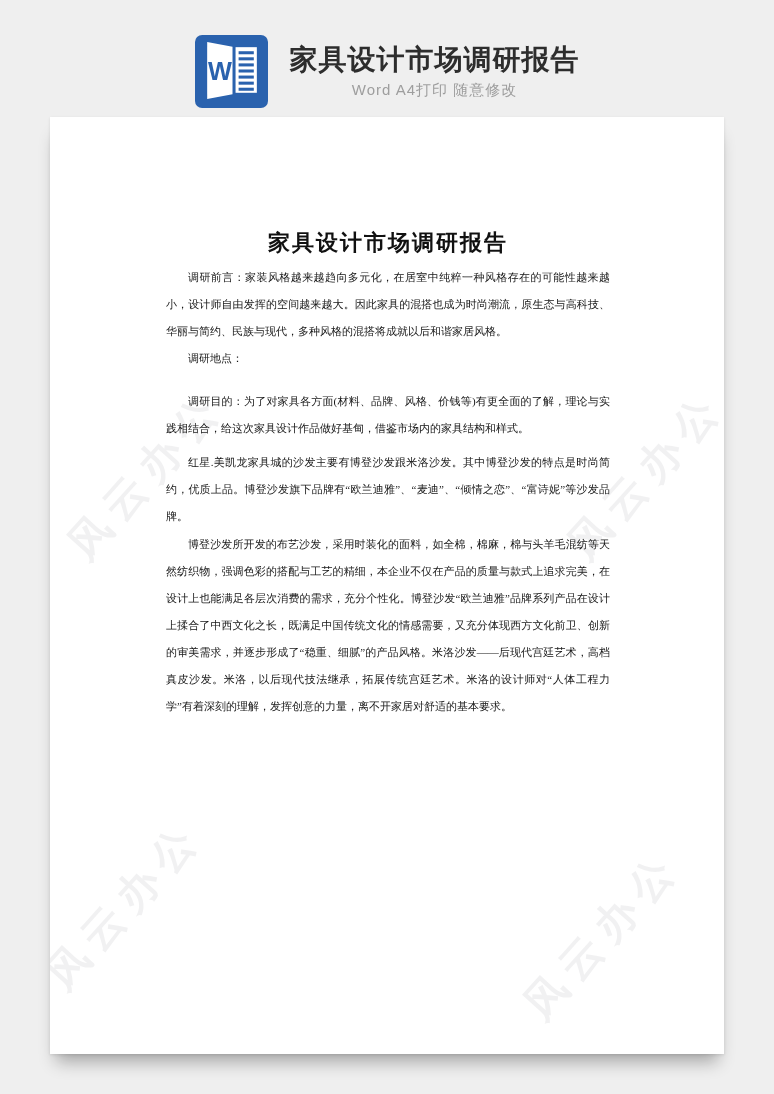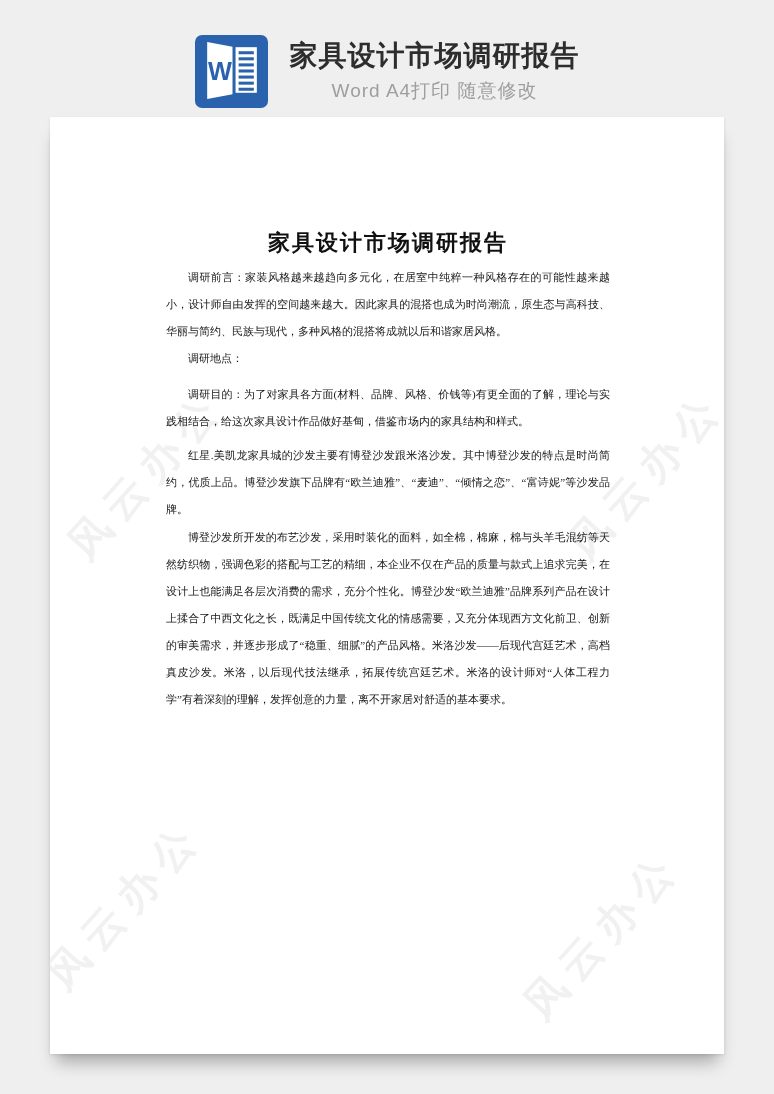--- a/index.html
+++ b/index.html
@@ -23,21 +23,21 @@
   .word-icon { width: 73px; height: 73px; flex: 0 0 auto; }
   .header-text { text-align: center; }
   .header-title {
     font-size: 28px;
     font-weight: bold;
     color: #2d2d2d;
     letter-spacing: 1px;
     line-height: 1.2;
   }
   .header-subtitle {
-    font-size: 19px;
+    font-size: 15px;
     color: #9e9e9e;
     margin-top: 5px;
     letter-spacing: 1px;
   }
   
   .doc-page {
     position: relative;
     width: 674px;
     height: 937px;
     margin: 0 auto;
@@ -60,21 +60,21 @@
   .doc-page p.para {
     font-size: 11px;
     line-height: 27px;
     text-align: justify;
     text-indent: 2em;
     color: #161616;
   }
   p.gap-0  { margin-bottom: 0; }
   p.gap-xs { margin-bottom: 7px; }
   p.gap-sm { margin-bottom: 1px; }
-  p.gap-md { margin-bottom: 9px; }
+  p.gap-md { margin-bottom: 16px; }
   p.gap-lg { margin-bottom: 19px; }
   
   .watermark {
     position: absolute;
     font-size: 42px;
     letter-spacing: 10px;
     color: rgba(120,120,130,0.10);
     transform: rotate(-48deg);
     white-space: nowrap;
     pointer-events: none;

